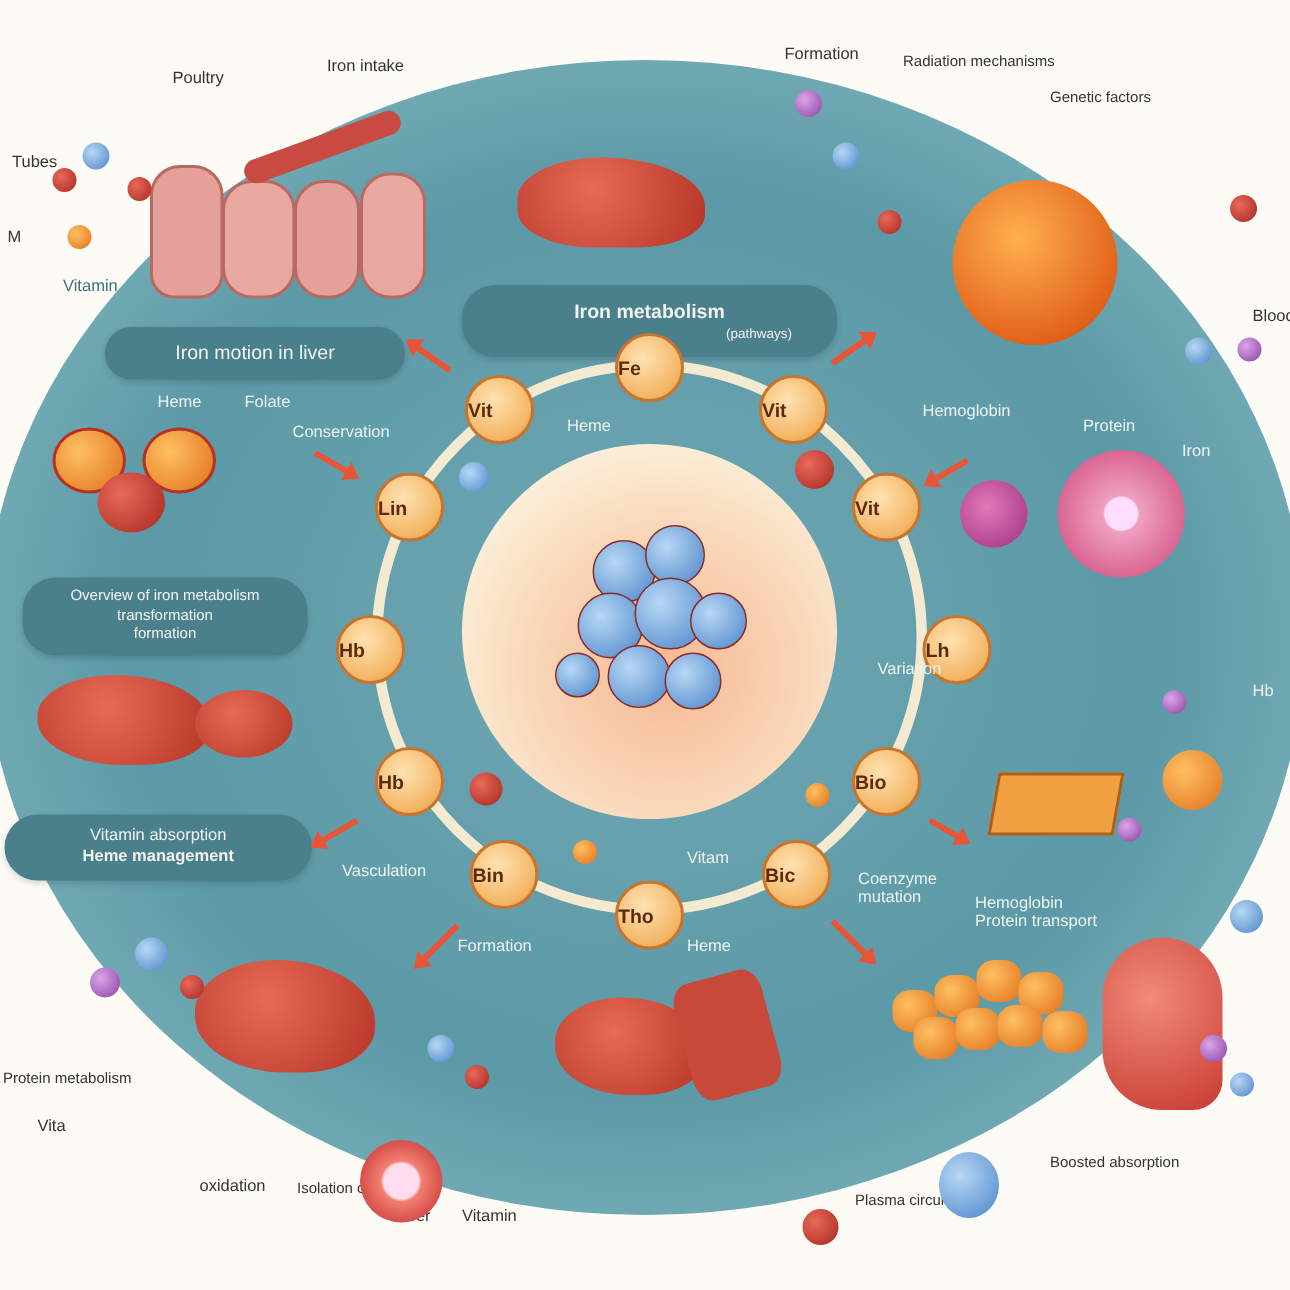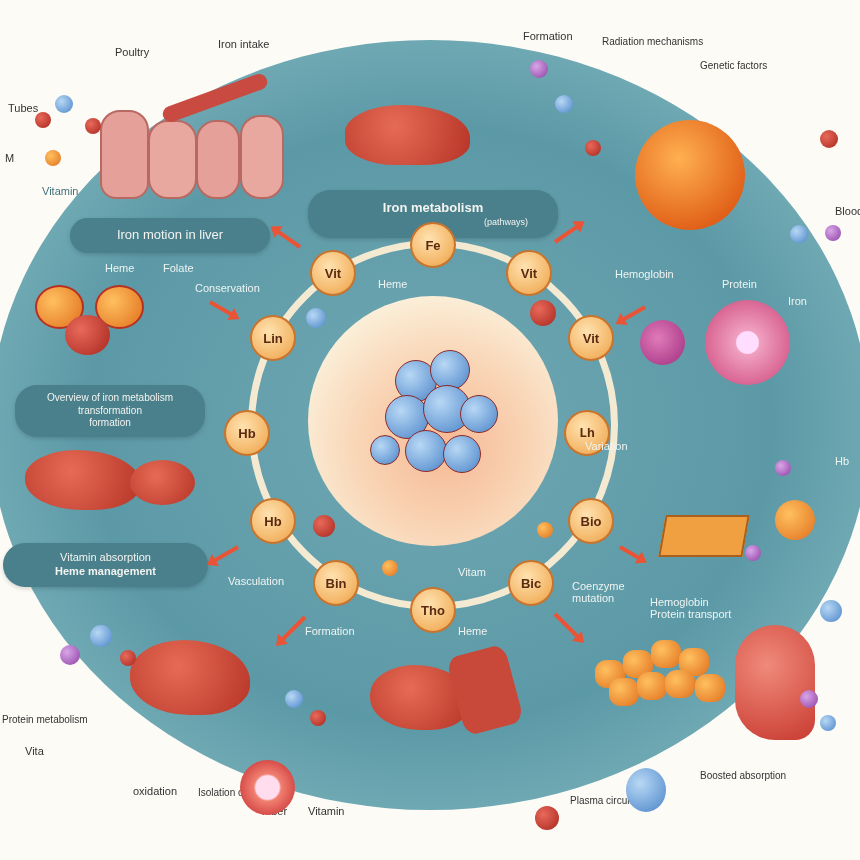--- a/index.html
+++ b/index.html
@@ -4,21 +4,21 @@
 <style>
   html,body{margin:0;padding:0;}
   body{width:860px;height:860px;overflow:hidden;background:#fdfbf6;font-family:"Liberation Sans",sans-serif;position:relative;}
   .canvas{position:absolute;left:0;top:0;width:860px;height:860px;}
   .oval{position:absolute;left:-10px;top:40px;width:880px;height:770px;border-radius:50%;background:radial-gradient(ellipse at center,#6fa8b3 0%,#5c99a6 55%,#7fb6bf 85%,#d8ece9 100%);}
   .label-box{position:absolute;background:#4a7f8c;border-radius:22px;color:#f2f4f0;text-align:center;font-weight:bold;box-shadow:0 2px 4px rgba(0,0,0,0.15);display:flex;flex-direction:column;justify-content:center;align-items:center;line-height:1.25;}
   .small-text{position:absolute;color:#eef4f2;font-size:11px;white-space:nowrap;}
   .dark-text{position:absolute;color:#333;font-size:11px;white-space:nowrap;}
   .ring{position:absolute;left:248px;top:240px;width:370px;height:370px;border-radius:50%;border:7px solid #f4ead2;box-sizing:border-box;}
   .center{position:absolute;left:308px;top:296px;width:250px;height:250px;border-radius:50%;background:radial-gradient(circle at 55% 60%,#f6b894 0%,#f9d7b8 45%,#fbefd9 75%);}
-  .node{position:absolute;width:46px;height:46px;border-radius:50%;background:radial-gradient(circle at 40% 35%,#ffe2b0,#f3b565 70%,#d98c3c);border:2px solid #c9742d;display:flex;align-items:center;justify-content:center;font-size:13px;font-weight:bold;color:#5a2b10;box-sizing:border-box;}
+  .node{position:absolute;width:46px;height:46px;border-radius:50%;background:radial-gradient(circle at 40% 35%,#ffe2b0,#f3b565 70%,#d98c3c);border:2px solid #c9742d;display:flex;align-items:center;font-size:13px;font-weight:bold;color:#5a2b10;box-sizing:border-box;}
   .ball{position:absolute;border-radius:50%;}
   .red-ball{background:radial-gradient(circle at 35% 35%,#e86a5a,#a8261f);}
   .blue-ball{background:radial-gradient(circle at 35% 35%,#b8d8f5,#4a84c8);}
   .orange-ball{background:radial-gradient(circle at 35% 35%,#ffc060,#e0701c);}
   .purple-ball{background:radial-gradient(circle at 35% 35%,#d9a6e8,#8d3fa3);}
   .organ{position:absolute;}
   .red-arrow{position:absolute;height:4px;background:#ea5436;transform-origin:left center;}
   .red-arrow::after{content:"";position:absolute;right:-6px;top:-5px;border-left:10px solid #ea5436;border-top:7px solid transparent;border-bottom:7px solid transparent;}
 </style>
 </head>
@@ -89,21 +89,21 @@
     </div>
   <div class="node" style="left:250px;top:315px;">
       <span>Lin</span>
     </div>
   <div class="node" style="left:568px;top:315px;">
       <span>Vit</span>
     </div>
   <div class="node" style="left:224px;top:410px;">
       <span>Hb</span>
     </div>
-  <div class="node" style="left:564px;top:410px;font-family:Liberation Mono, monospace;">
+  <div class="node" style="left:615px;top:410px;">
       <span>Lh</span>
     </div>
   <div class="node" style="left:250px;top:498px;">
       <span>Hb</span>
     </div>
   <div class="node" style="left:568px;top:498px;">
       <span>Bio</span>
     </div>
   <div class="node" style="left:313px;top:560px;">
       <span>Bin</span>

